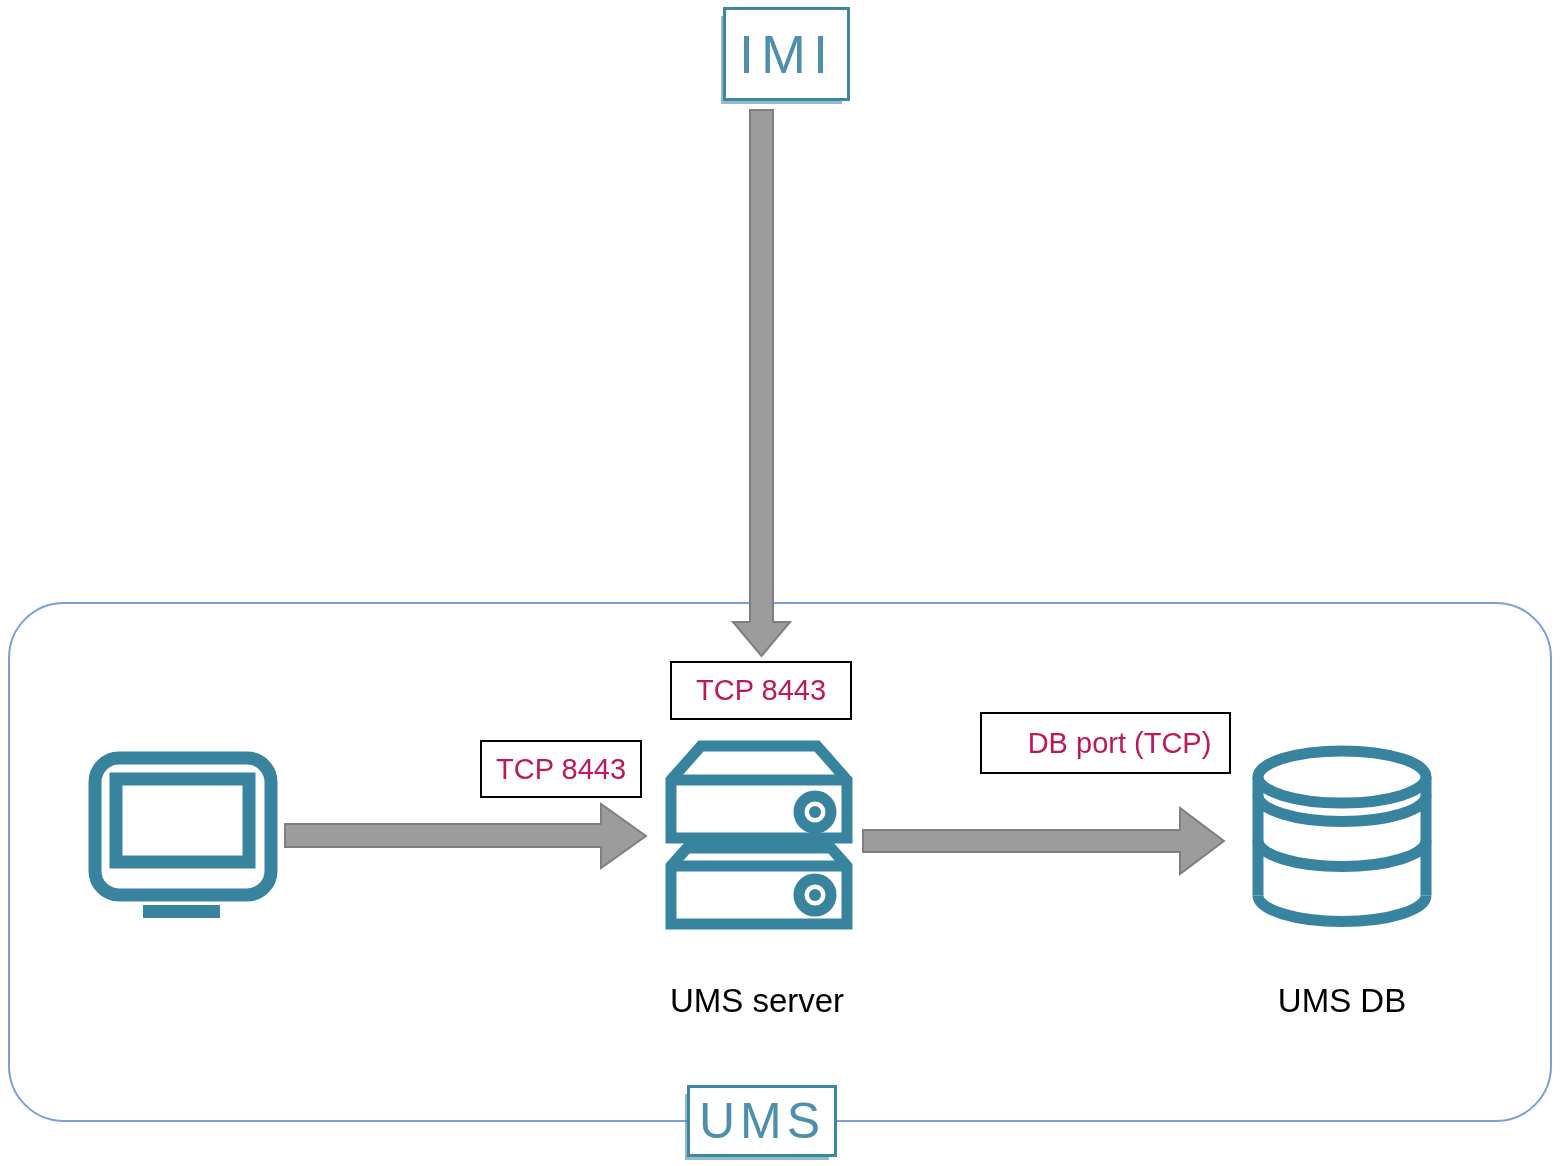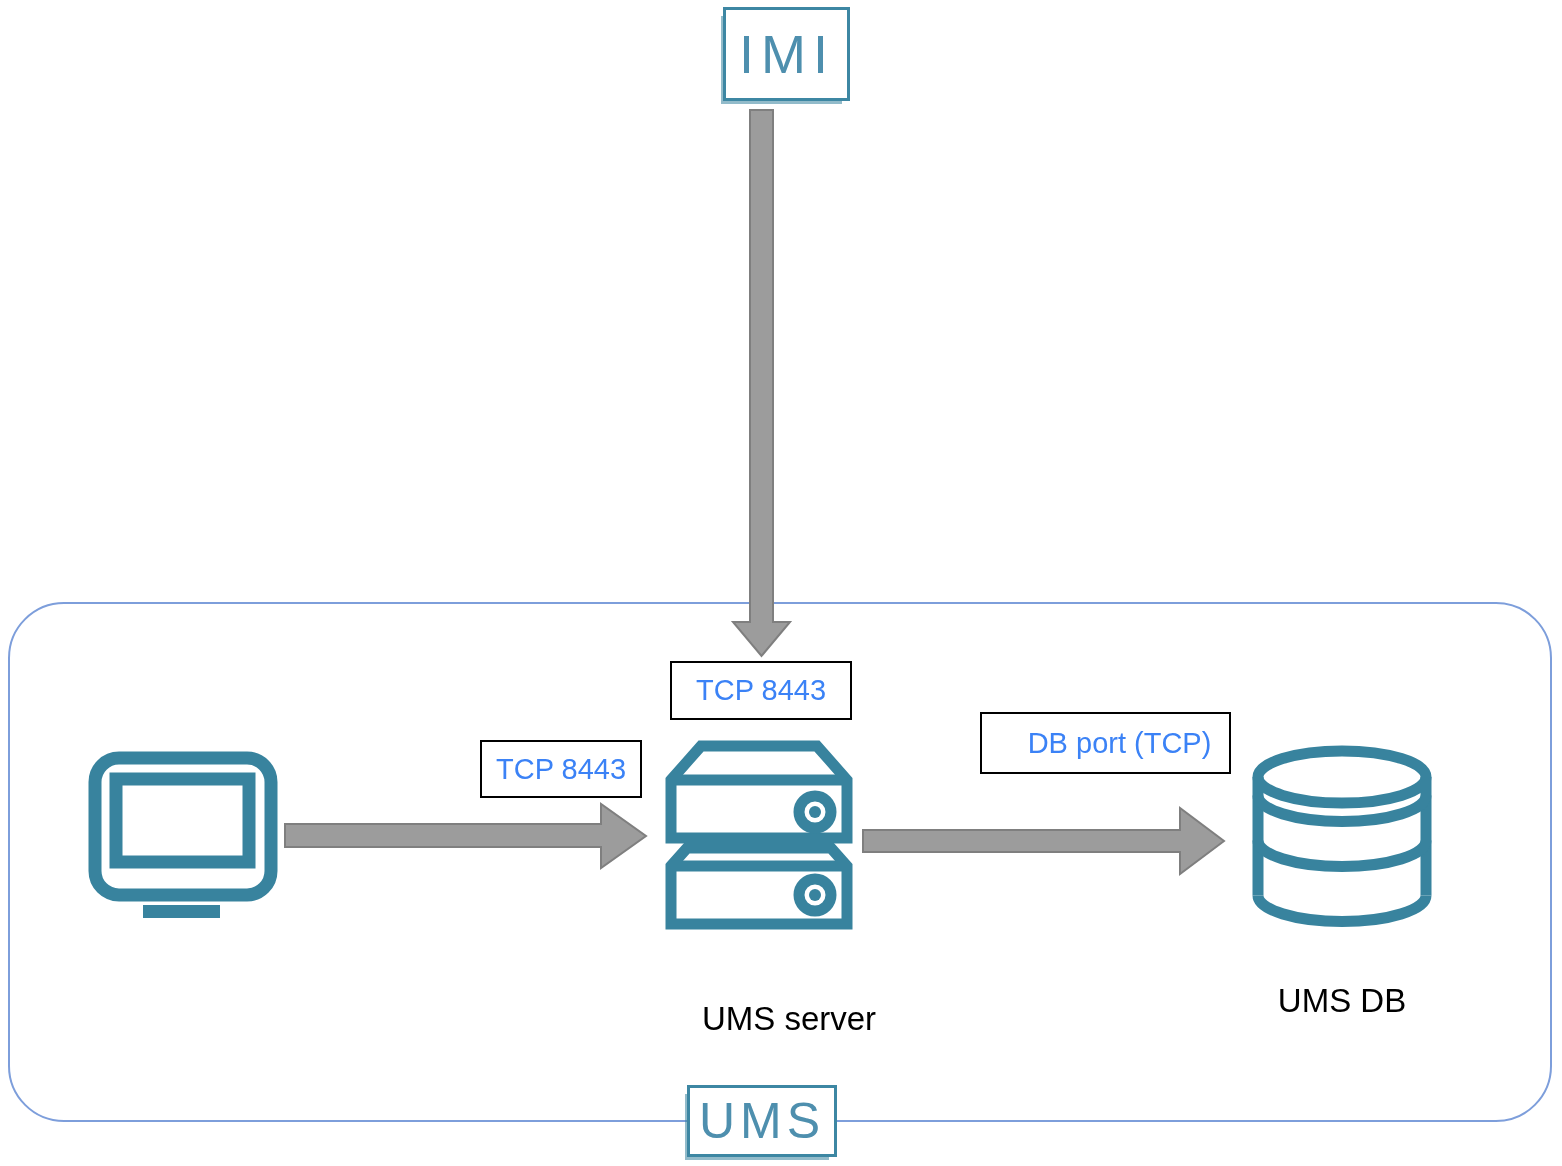--- a/index.html
+++ b/index.html
@@ -47,21 +47,21 @@
     left: 687px; top: 1085px;
     width: 144px; height: 66px;
     font-size: 50px;
     letter-spacing: 5px;
   }
 
   
   .port-label {
     background: #ffffff;
     border: 2px solid #000000;
-    color: #3b82f6;
+    color: #be185d;
     font-size: 29px;
     display: flex;
     align-items: center;
     justify-content: center;
     z-index: 4;
     white-space: nowrap;
   }
   #port-top   { left: 670px; top: 661px; width: 178px; height: 55px; }
   #port-left  { left: 480px; top: 740px; width: 158px; height: 54px; }
   #port-right { left: 980px; top: 712px; width: 219px; height: 58px; padding-left: 28px; }
@@ -137,16 +137,16 @@
   <svg class="abs icon-svg" style="left:1246px; top:741px;" width="192" height="192" viewBox="0 0 192 192" xmlns="http://www.w3.org/2000/svg">
     <g fill="none" stroke="#38839E" stroke-width="11">
       <ellipse cx="96" cy="36" rx="84" ry="26"></ellipse>
       <path d="M12,36 V154.5 M180,36 V154.5"></path>
       <path d="M12,54.5 A84,26 0 0 0 180,54.5"></path>
       <path d="M12,99.5 A84,26 0 0 0 180,99.5"></path>
       <path d="M12,154.5 A84,26 0 0 0 180,154.5"></path>
     </g>
   </svg>
 
-  <div class="abs node-label" style="left:789px; top:982px;margin-top:18px;">UMS server</div>
+  <div class="abs node-label" style="left:757px; top:982px;">UMS server</div>
   <div class="abs node-label" style="left:1342px; top:982px;">UMS DB</div>
 
 </div>
 
 </body></html>

